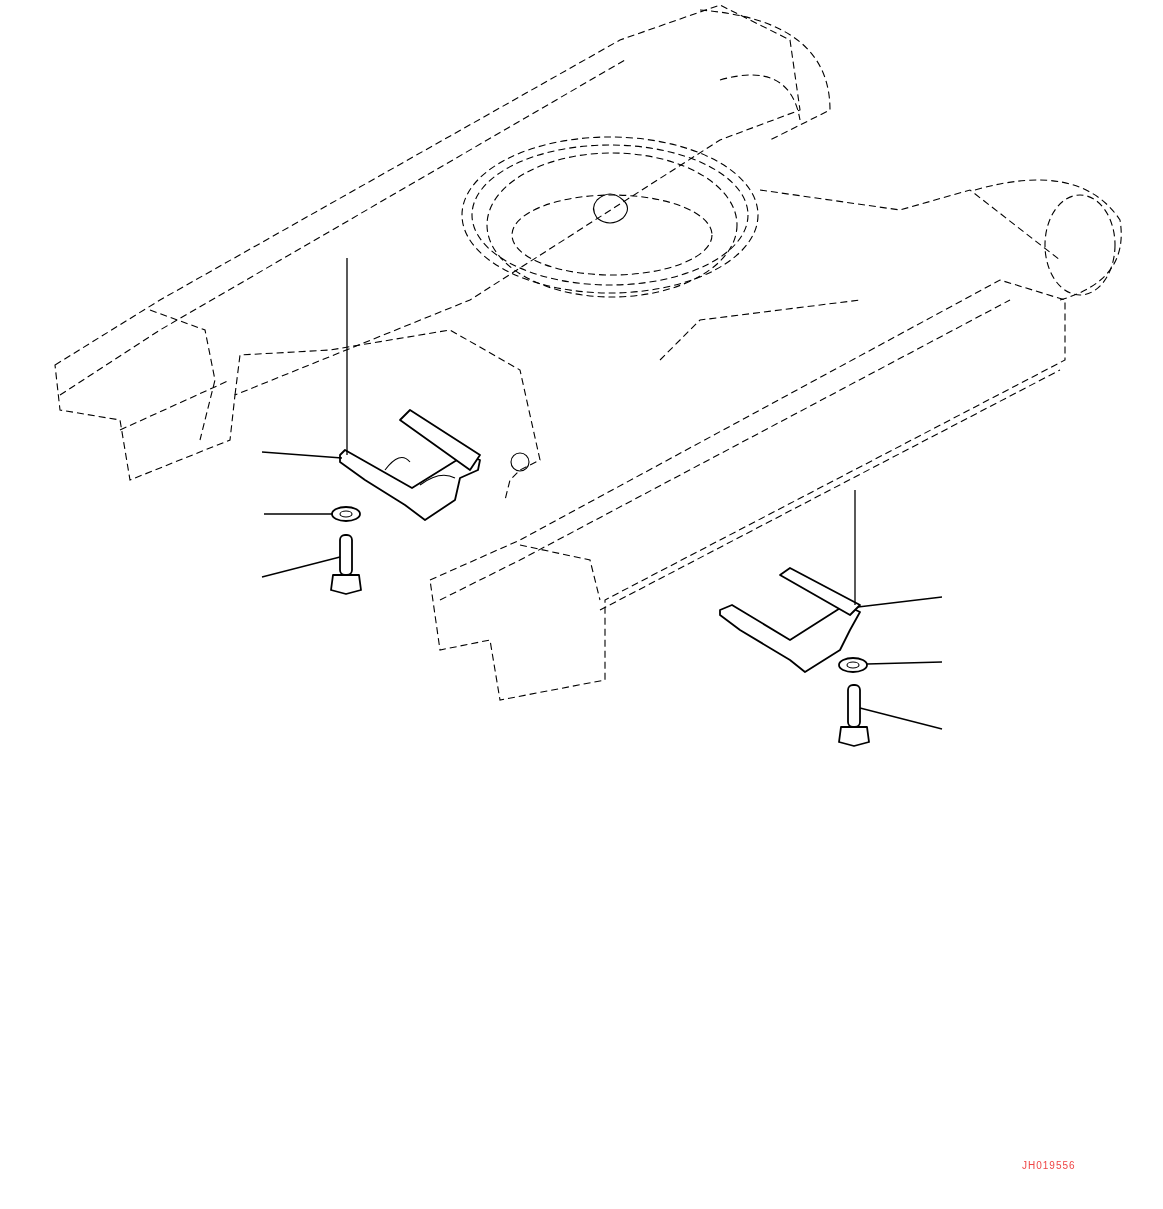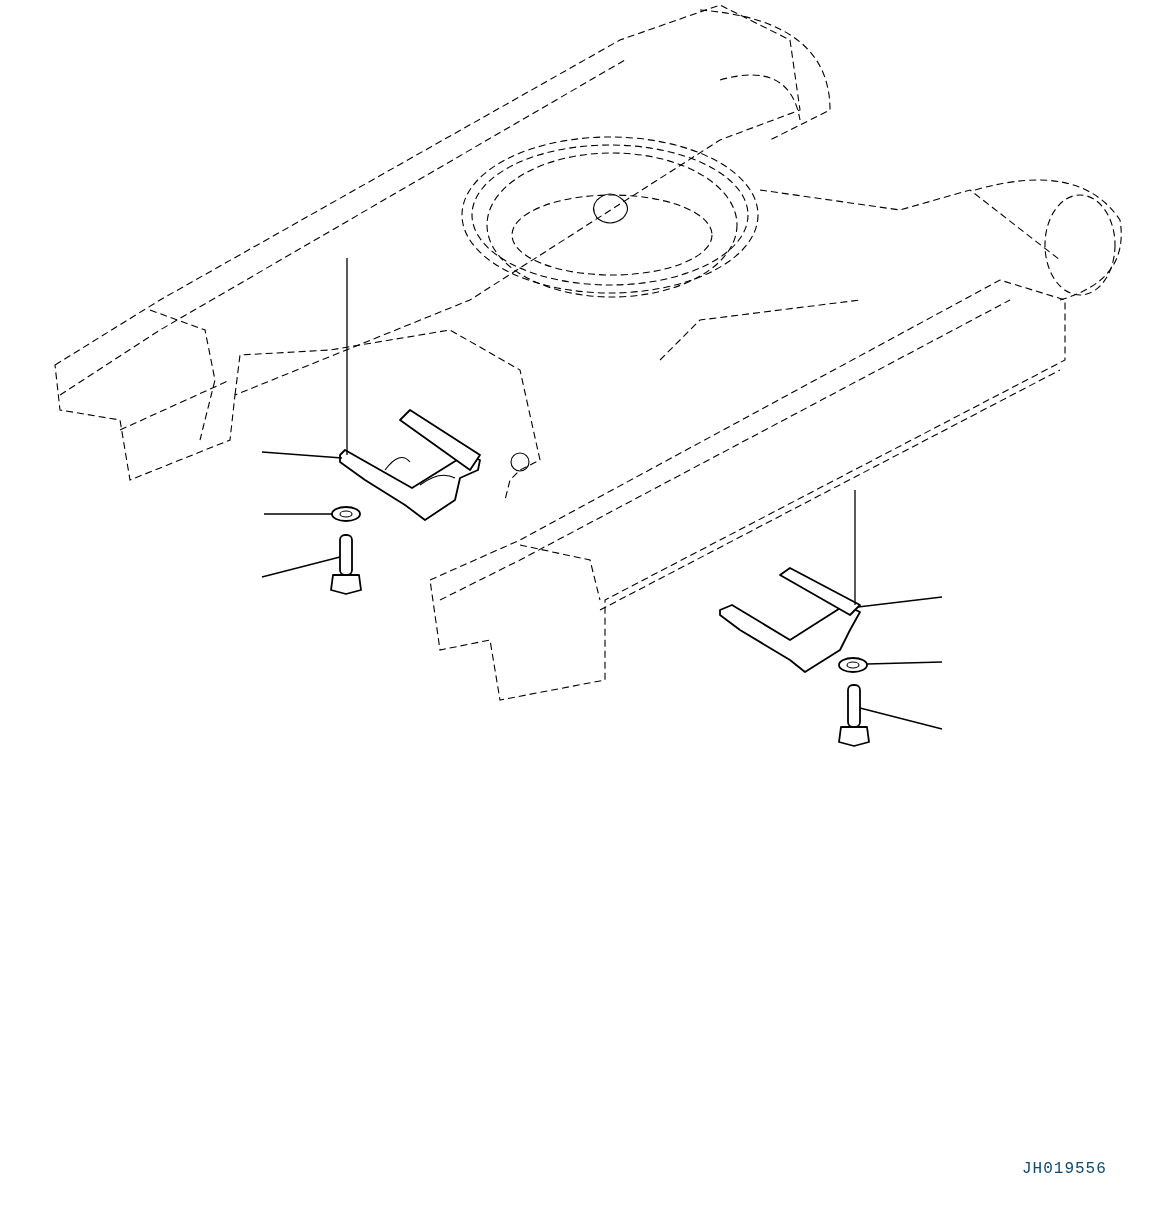--- a/index.html
+++ b/index.html
@@ -3,22 +3,22 @@
 <meta charset="utf-8">
 <style>
   html, body { margin: 0; padding: 0; background: #ffffff; }
   body { width: 1163px; height: 1209px; position: relative; overflow: hidden;
          font-family: "Liberation Sans", sans-serif; }
   #drawing { position: absolute; left: 0; top: 0; width: 1163px; height: 1209px; }
   .thin { fill: none; stroke: #000; stroke-width: 1.1; }
   .dash { fill: none; stroke: #000; stroke-width: 1.1; stroke-dasharray: 7 4; }
   .part { fill: #fff; stroke: #000; stroke-width: 1.8; stroke-linejoin: round; }
   .leader { stroke: #000; stroke-width: 1.3; }
-  #drawing-id { position: absolute; left: 1022px; top: 1160px; font-family: Liberation Mono, monospace;
-                font-size: 16px; letter-spacing: 1px; color: #0c4a6e; }
+  #drawing-id { position: absolute; left: 1022px; top: 1160px; font-family: Liberation Sans, sans-serif;
+                font-size: 10px; letter-spacing: 1px; color: #ef4444; }
 </style>
 </head>
 <body>
 
 <svg id="drawing" viewBox="0 0 1163 1209" xmlns="http://www.w3.org/2000/svg">
 
   <g>
     <path class="dash" d="M55 365 L160 300 L620 40 L720 5 L790 40 L800 110 L720 140 L470 300 L235 395 L230 440 L130 480 L120 420 L60 410 Z"></path>
     <path class="dash" d="M60 395 L160 330 L625 60"></path>
     <path class="dash" d="M120 430 L230 380"></path>

